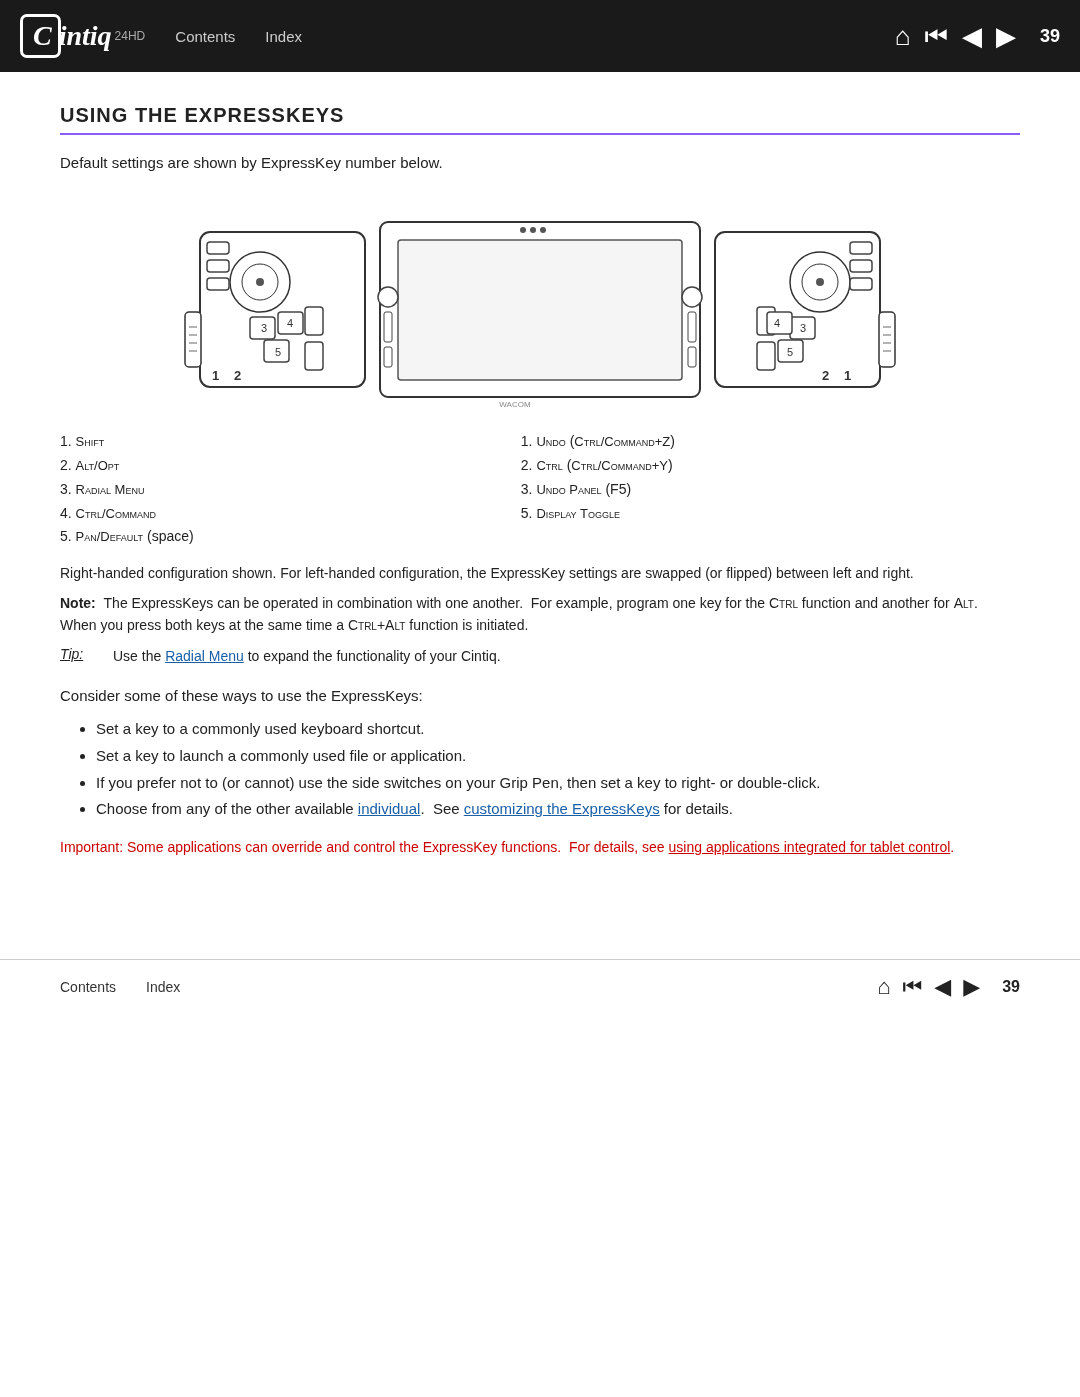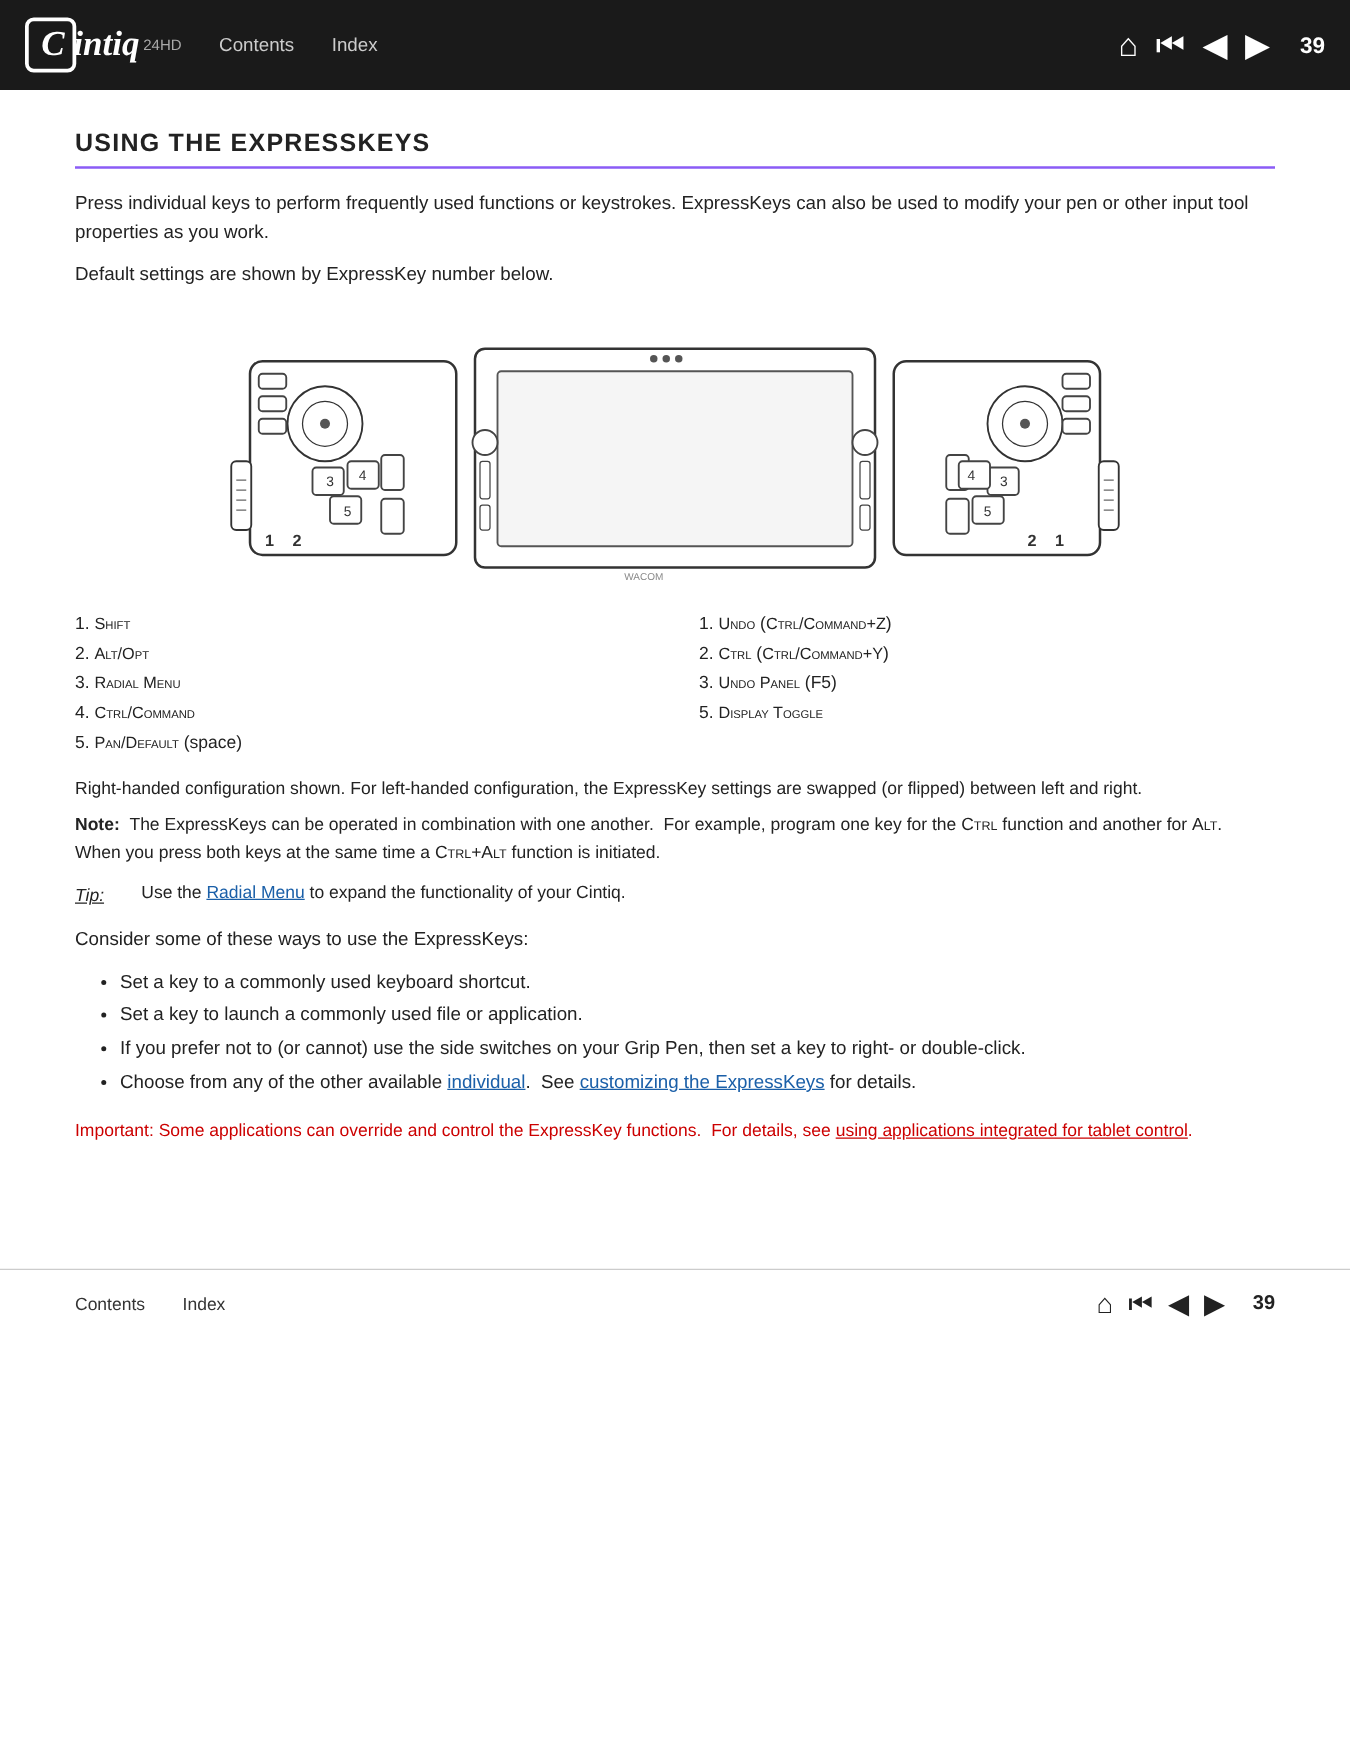--- a/index.html
+++ b/index.html
@@ -91,21 +91,20 @@
     }
 
     .diagram-svg {
       width: 780px;
       height: 220px;
     }
 
     
     .lists-container {
       display: flex;
-      justify-content: space-between;
       margin-bottom: 14px;
     }
     .list-col {
       width: 48%;
     }
     .list-col ol {
       list-style: none;
       padding: 0;
     }
     .list-col ol li {
@@ -121,21 +120,21 @@
       font-size: 14px;
       line-height: 1.55;
       margin-bottom: 8px;
     }
     .note-indent {
       padding-left: 60px;
     }
 
     .tip-row {
       display: flex;
-      align-items: flex-end;
+      align-items: flex-start;
       margin: 10px 0 16px 0;
     }
     .tip-label {
       font-size: 14px;
       text-decoration: underline;
       min-width: 35px;
       flex: 0 0 auto;
       font-style: italic;
     }
     .tip-content {
@@ -238,21 +237,20 @@
     <span class="nav-icon" title="Previous">◀</span>
     <span class="nav-icon" title="Next">▶</span>
     <span class="page-num">39</span>
   </div>
 </div>
 
 <div class="content">
 
   <h1 class="page-heading">USING THE EXPRESSKEYS</h1>
 
-  <p class="intro-text">Press individual keys to perform frequently used functions or keystrokes.  ExpressKeys can also be used to modify your pen or other input tool properties as you work.</p>
   <p class="default-text">Default settings are shown by ExpressKey number below.</p>
 
   <div class="diagram-container">
     <svg class="diagram-svg" viewBox="0 0 780 220" xmlns="http://www.w3.org/2000/svg">
 
       <g>
 
         <rect x="50" y="40" width="165" height="155" rx="10" ry="10" fill="white" stroke="#333" stroke-width="2"></rect>
 
         <circle cx="110" cy="90" r="30" fill="white" stroke="#333" stroke-width="1.5"></circle>

